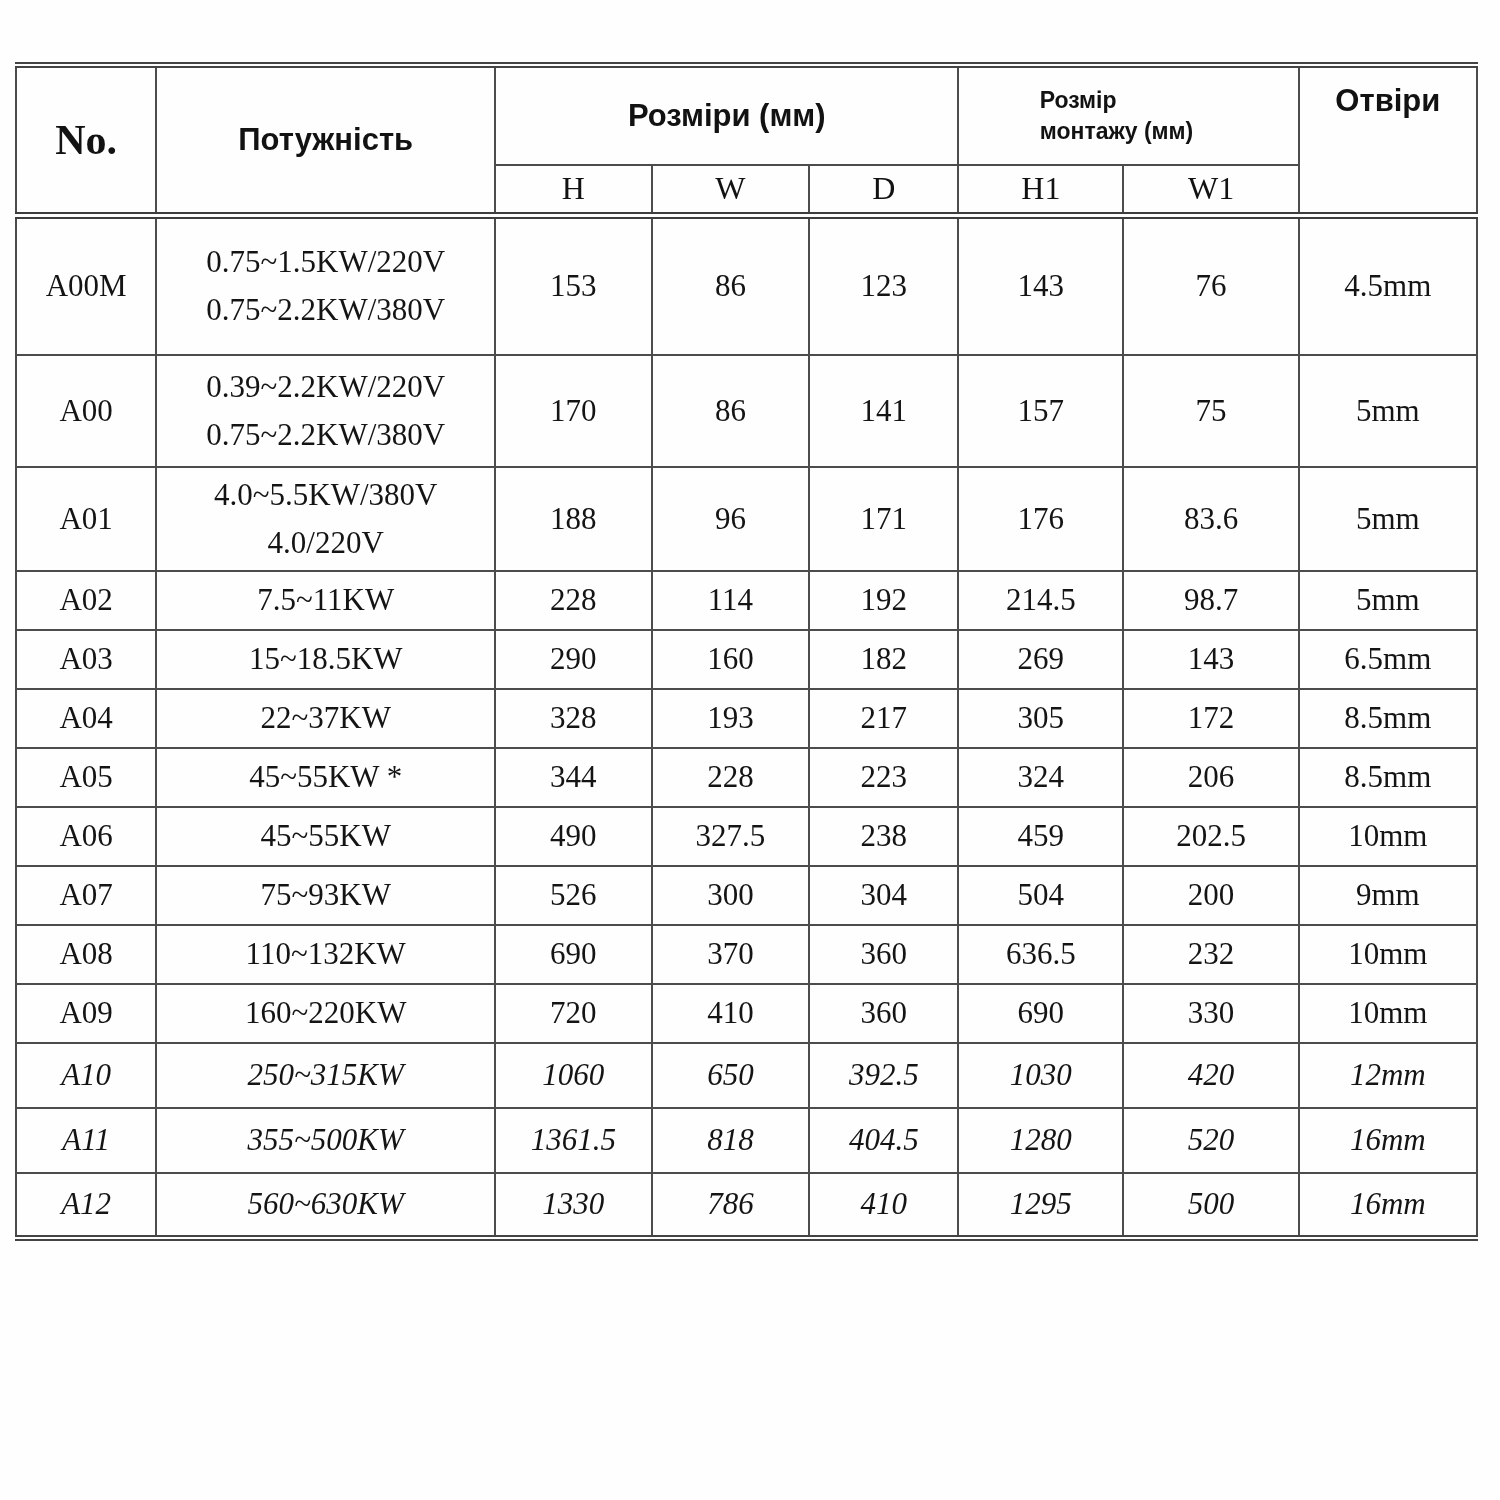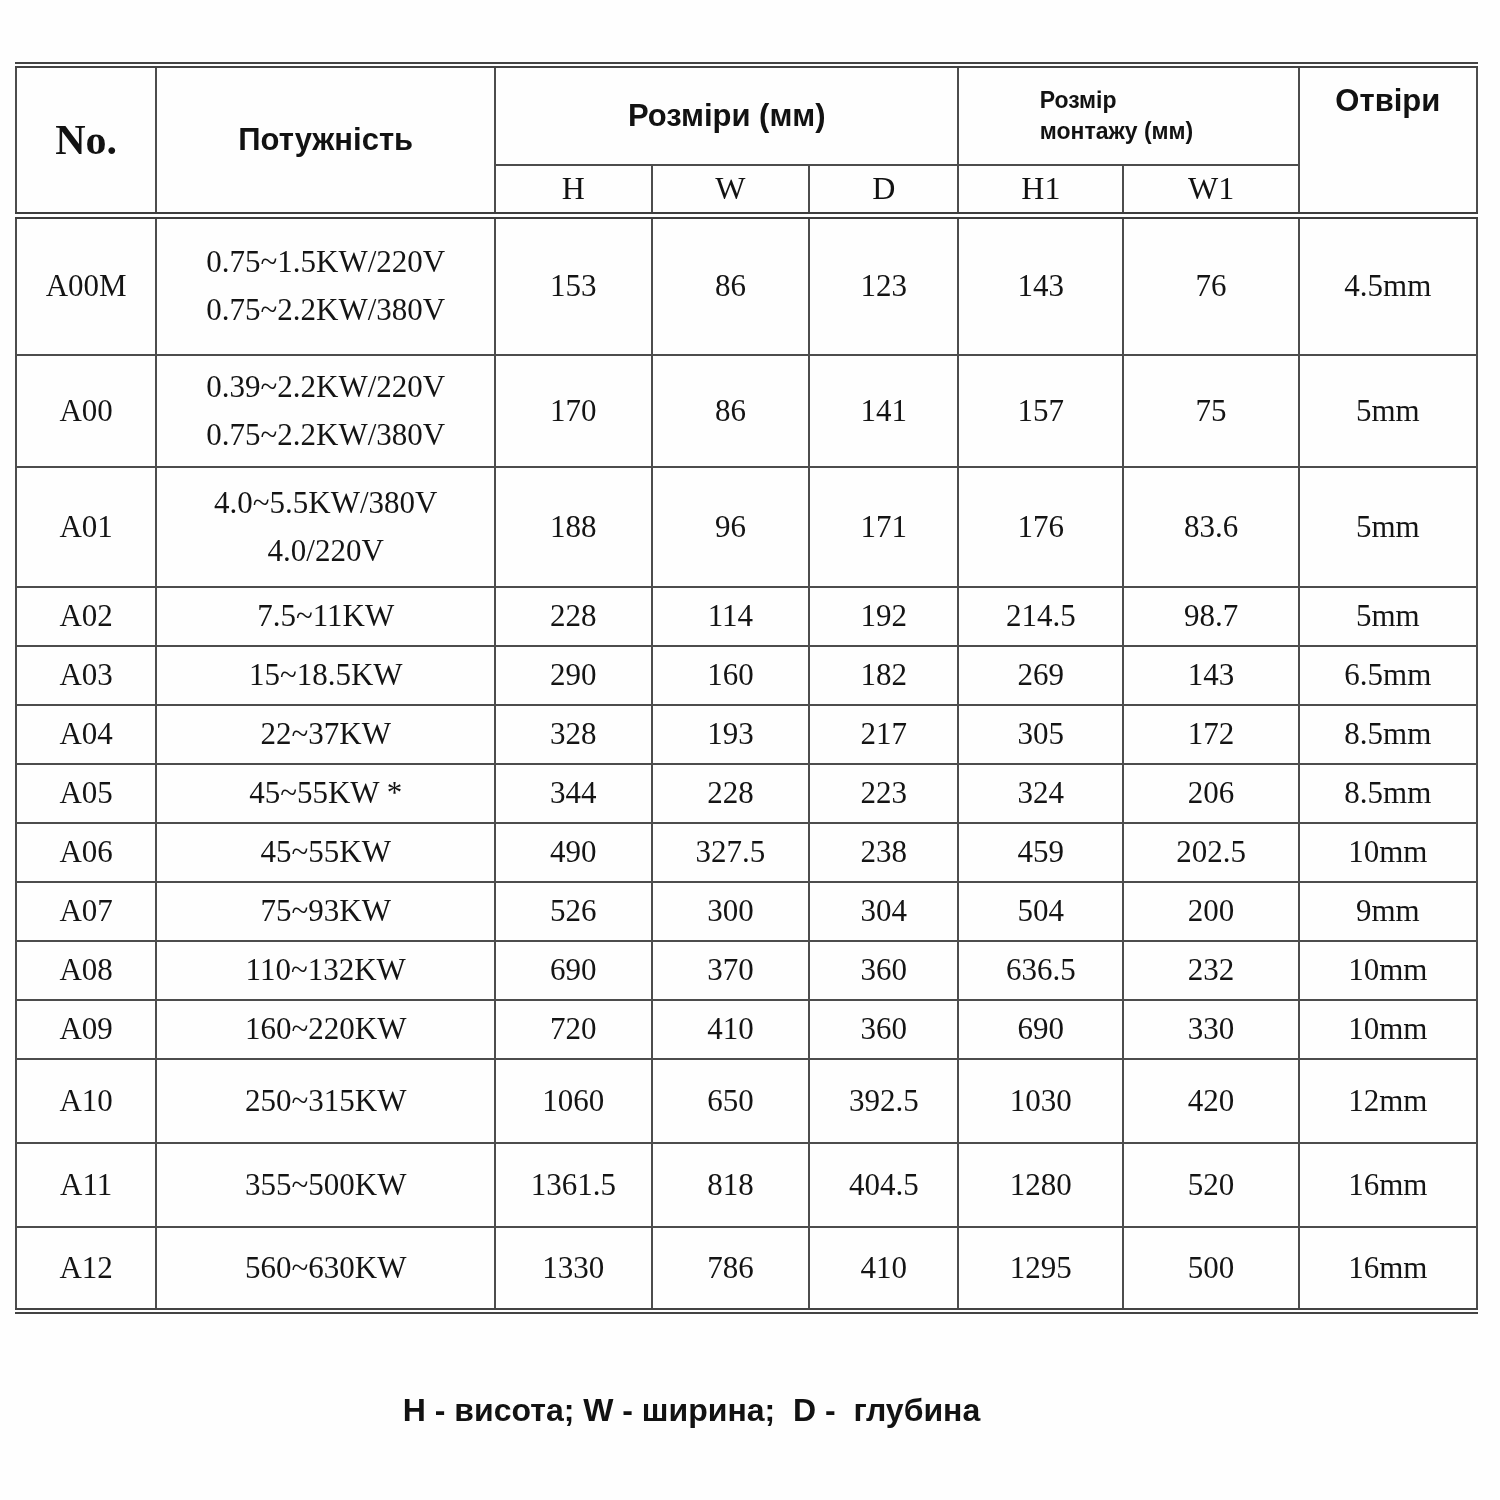--- a/index.html
+++ b/index.html
@@ -70,22 +70,22 @@
   }
   th.th-no, th.th-power, th.th-holes { border-bottom: 7px double #3d3d3d; }
   
   tbody td {
     font-size: 31px;
     border-top: 5px double #4c4c4c;
   }
   tbody tr { height: 59px; }
   tbody tr:nth-child(1) { height: 140px; margin-left: 44px; }
   tbody tr:nth-child(2) { height: 112px; }
-  tbody tr:nth-child(3) { height: 120px; }
-  tbody tr:nth-child(n+12) { height: 84px; }
+  tbody tr:nth-child(3) { height: 104px; }
+  tbody tr:nth-child(n+12) { height: 65px; font-style: italic; }
   tbody td .line { display: block; line-height: 1.55; }
   tbody tr:nth-child(-n+3) td.c-power { font-size: 31px; }
   
   .footnote {
     position: absolute;
     left: 15px;
     top: 1392px;
     width: 1463px;
     text-align: center;
     padding-right: 110px;
@@ -498,15 +498,14 @@
           <td class="c-num">
             <span class="line">500</span>
           </td>
           <td class="c-num">
             <span class="line">16mm</span>
           </td>
         </tr>
       </tbody>
   </table>
 
-  <div class="footnote">H - висота; W - ширина;  D -  глубина</div>
 
 </div>
 
 </body></html>

